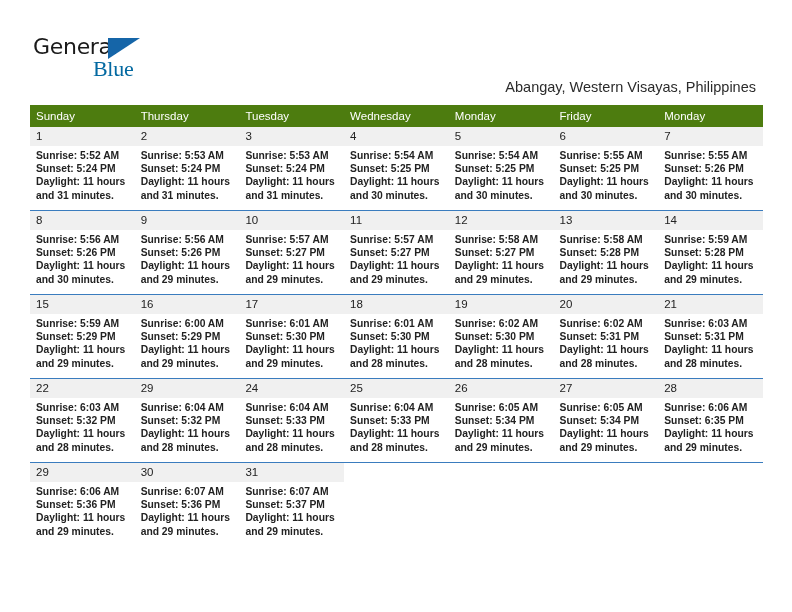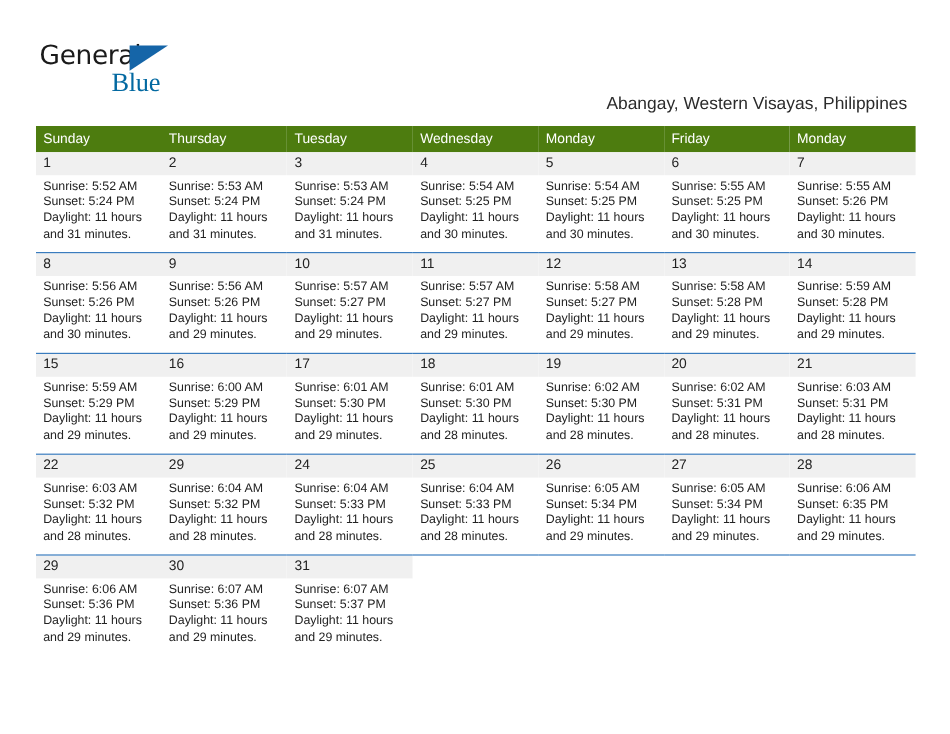--- a/index.html
+++ b/index.html
@@ -129,20 +129,21 @@
     line-height: 13px;
   }
   .daynum.empty {
     background: #ffffff;
   }
   .info {
     padding: 3px 5px 0 6px;
     font-size: 10.3px;
     line-height: 13.2px;
     color: #222222;
+    font-weight: bold;
   }
   .info div {
     white-space: nowrap;
   }
 </style>
 </head>
 <body>
 
 <div class="page">
 

